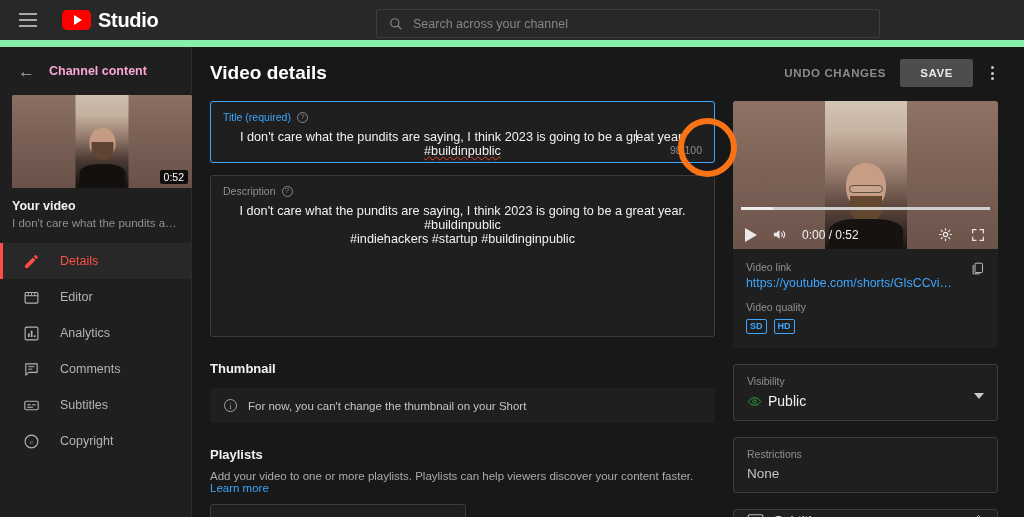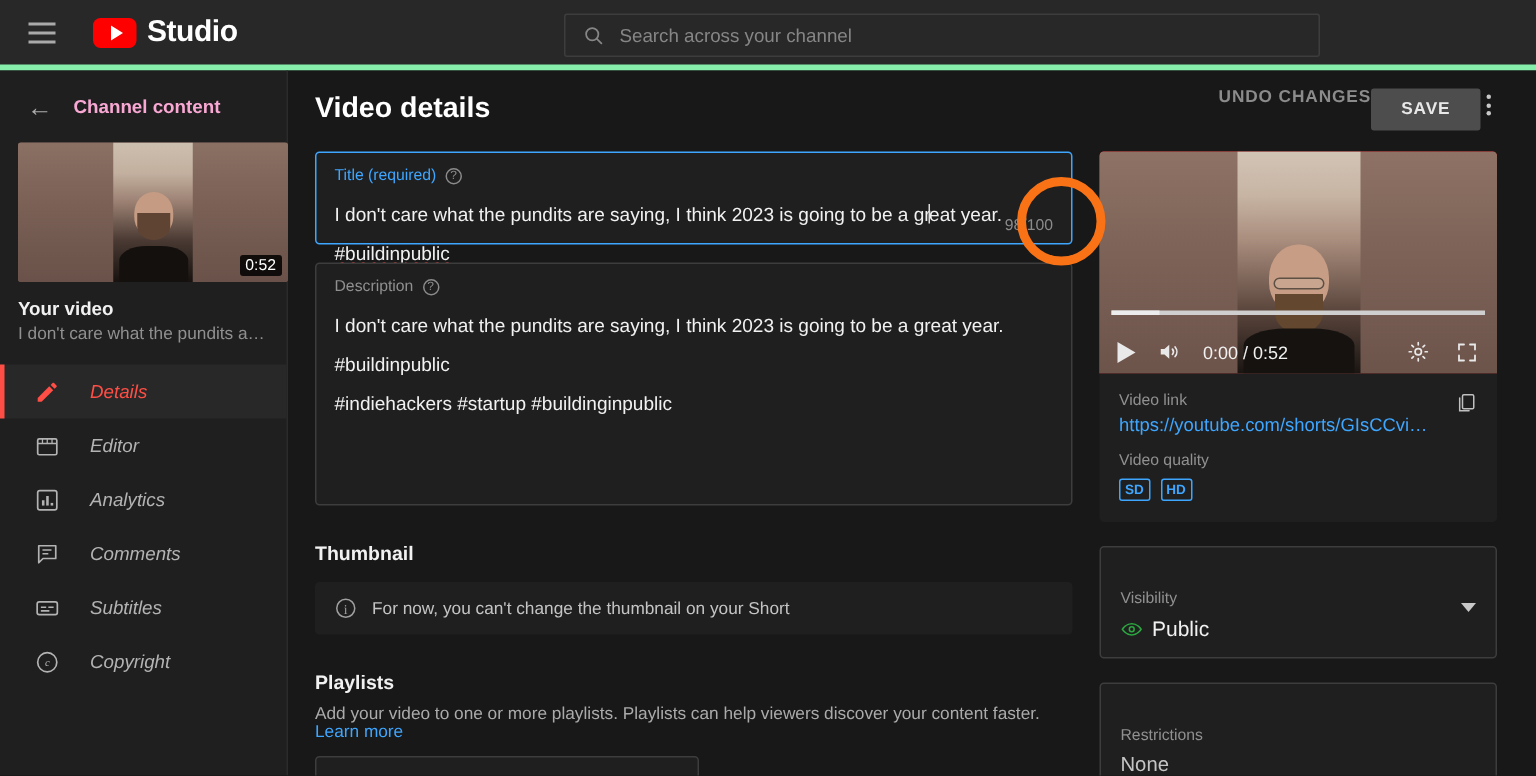--- a/index.html
+++ b/index.html
@@ -9,21 +9,21 @@
     font-family: "Liberation Sans", sans-serif;
     color: #f1f1f1;
     overflow: hidden;
   }
   .app { position: relative; width: 1024px; height: 517px; }
 
   
   .topbar {
     position: absolute; top: 0; left: 0; width: 1024px; height: 47px;
     background: #282828; display: flex; align-items: center;
-    border-bottom: 4px solid #86efac;
+    border-bottom: 7px solid #86efac;
   }
   .hamburger { width: 24px; height: 24px; margin-left: 16px; display: flex;
     flex-direction: column; justify-content: center; gap: 4px; cursor: pointer; }
   .hamburger span { display: block; height: 2px; width: 18px; background: #aaa; margin: 0 auto; }
   .logo-wrap { display: flex; align-items: center; gap: 7px; margin-left: 22px; }
   .yt-play { width: 29px; height: 20px; background: #ff0000; border-radius: 5px;
     display: flex; align-items: center; justify-content: center; }
   .yt-play i { width: 0; height: 0; border-left: 8px solid #fff;
     border-top: 5px solid transparent; border-bottom: 5px solid transparent; margin-left: 2px; }
   .logo-text { font-size: 20px; font-weight: bold; letter-spacing: -0.3px; color: #fff; }
@@ -61,38 +61,38 @@
     width: 46px; height: 24px; border-radius: 40% 40% 0 0; background: #14100e; }
   .dur-badge {
     position: absolute; right: 4px; bottom: 4px; background: rgba(0,0,0,.85);
     color: #fff; font-size: 10.5px; padding: 1px 4px; border-radius: 2px; font-weight: 500;
   }
   .vmeta { padding: 11px 12px 12px 12px; }
   .vmeta-title { font-size: 12.5px; font-weight: bold; color: #f1f1f1; }
   .vmeta-sub { font-size: 11.5px; color: #909090; margin-top: 4px; white-space: nowrap;
     overflow: hidden; text-overflow: ellipsis; }
 
-  .navlist { margin-top: 2px; font-style: italic; }
+  .navlist { margin-top: 2px; }
   .navitem {
     position: relative; display: flex; align-items: center; gap: 19px;
     height: 36px; padding-left: 22px; cursor: pointer; font-size: 12.5px; color: #b3b3b3;
   }
   .navitem.active { background: #282828; color: #ff4e45; }
   .navitem.active::before {
     content: ""; position: absolute; left: 0; top: 0; bottom: 0; width: 3px; background: #ff4e45;
   }
   .navitem .ico { width: 19px; height: 19px; display: flex; align-items: center;
     justify-content: center; flex: 0 0 19px; }
   .navitem .ico svg { display: block; }
 
   
   .main { position: absolute; left: 192px; top: 47px; width: 832px; height: 454px; background: #181818; }
   .main-head { display: flex; align-items: center; height: 52px; padding: 0 26px 0 18px; }
   .page-title { font-size: 19px; font-weight: bold; color: #fff; }
-  .head-actions { margin-left: auto; display: flex; }
+  .head-actions { margin-left: auto; display: flex; align-items: center; gap: 14px; }
   .undo-btn { font-size: 11.5px; letter-spacing: .6px; color: #8b8b8b; font-weight: bold;
     cursor: pointer; text-transform: uppercase; }
   .save-btn {
     background: #4d4d4d; color: #e8e8e8; font-size: 11.5px; font-weight: bold;
     letter-spacing: .6px; padding: 8px 20px; border: none; border-radius: 2px;
     cursor: pointer; text-transform: uppercase; font-family: inherit;
   }
   .kebab { display: flex; flex-direction: column; gap: 2.5px; padding: 4px; cursor: pointer; }
   .kebab i { width: 3px; height: 3px; border-radius: 50%; background: #c8c8c8; display: block; }
 
@@ -107,21 +107,21 @@
   }
   .field.focused { border: 1px solid #3ea6ff; }
   .field-label { font-size: 10.5px; color: #909090; display: flex; align-items: center; gap: 6px; }
   .field.focused .field-label { color: #3ea6ff; }
   .qmark {
     width: 11px; height: 11px; border-radius: 50%; border: 1px solid #8b8b8b;
     color: #8b8b8b; font-size: 8px; display: inline-flex; align-items: center;
     justify-content: center; line-height: 1; cursor: pointer;
   }
   .field.focused .qmark { border-color: #8b8b8b; color: #8b8b8b; }
-  .field-value { font-size: 12.7px; color: #f1f1f1; margin-top: 7px; line-height: 26px; }
+  .field-value { font-size: 12.7px; color: #f1f1f1; margin-top: 7px; line-height: 14px; text-align: center; }
   .spell { text-decoration: underline; text-decoration-style: wavy;
     text-decoration-color: #e03c31; text-decoration-thickness: 1px; }
   .caret { display: inline-block; width: 1px; height: 13px; background: #dcdcdc;
     vertical-align: -2px; margin: 0 -1px; }
   .counter {
     position: absolute; right: 12px; bottom: 6px; font-size: 10.5px; color: #8b8b8b;
   }
   .title-field { height: 62px; margin-top: 2px; }
   .desc-field { height: 162px; margin-top: 12px; }
 
@@ -139,21 +139,21 @@
   .sec-desc { font-size: 11.5px; color: #aaa; margin-top: 8px; }
   .link { color: #3ea6ff; cursor: pointer; }
   .select-box {
     margin-top: 10px; width: 256px; height: 46px; border: 1px solid #3d3d3d;
     border-radius: 3px; background: #1f1f1f; display: flex; align-items: flex-end;
     padding: 0 12px 6px 12px; cursor: pointer;
   }
 
   
   .player {
-    width: 265px; height: 148px; background: #ef4444; position: relative;
+    width: 265px; height: 148px; background: #4c1d95; position: relative;
     border-radius: 3px 3px 0 0; overflow: hidden; margin-top: 2px;
   }
   .player .blurbg { position: absolute; inset: 0;
     background: linear-gradient(180deg,#8e7265 0%,#7b6156 50%,#6d544b 100%); }
   .player .center { position: absolute; left: 50%; transform: translateX(-50%); top: 0; bottom: 0;
     width: 82px;
     background: linear-gradient(180deg,#d2c4b6 0%,#c7b4a3 20%,#a98d7d 40%,#5a453c 72%,#1a1512 100%); }
   .player .face { position: absolute; left: 50%; transform: translateX(-50%); top: 42%;
     width: 40px; height: 46px; border-radius: 48% 48% 45% 45%; background: #c79d85; }
   .player .glasses { position: absolute; left: 50%; transform: translateX(-50%); top: 57%;
@@ -177,21 +177,21 @@
   .rlabel { font-size: 10.5px; color: #909090; }
   .rlink { font-size: 12.3px; color: #3ea6ff; margin-top: 3px; cursor: pointer;
     white-space: nowrap; overflow: hidden; text-overflow: ellipsis; width: 210px; }
   .copy-ico { position: absolute; right: 13px; top: 12px; cursor: pointer; }
   .qbadges { display: flex; gap: 7px; margin-top: 6px; }
   .qbadge { border: 1px solid #3ea6ff; color: #3ea6ff; font-size: 9px; font-weight: bold;
     padding: 1px 3px; border-radius: 2px; line-height: 11px; }
 
   .outcard {
     margin-top: 16px; border: 1px solid #3d3d3d; border-radius: 3px;
-    background: #1f1f1f; padding: 28px 13px 11px 13px; position: relative; cursor: pointer;
+    background: #1f1f1f; padding: 10px 13px 11px 13px; position: relative; cursor: pointer;
   }
   .outcard .val { font-size: 14px; color: #f1f1f1; margin-top: 6px; display: flex;
     align-items: flex-end; gap: 6px; }
   .outcard .val.dim { color: #c4c4c4; font-size: 13.5px; }
   .drop-caret { position: absolute; right: 13px; top: 50%; width: 0; height: 0;
     border-left: 5px solid transparent; border-right: 5px solid transparent;
     border-top: 6px solid #c8c8c8; }
   .sub-partial { margin-top: 16px; border: 1px solid #3d3d3d; border-radius: 3px 3px 0 0;
     background: #1f1f1f; height: 22px; padding: 7px 13px; display: flex;
     align-items: center; gap: 10px; overflow: hidden; position: relative; cursor: pointer; }

